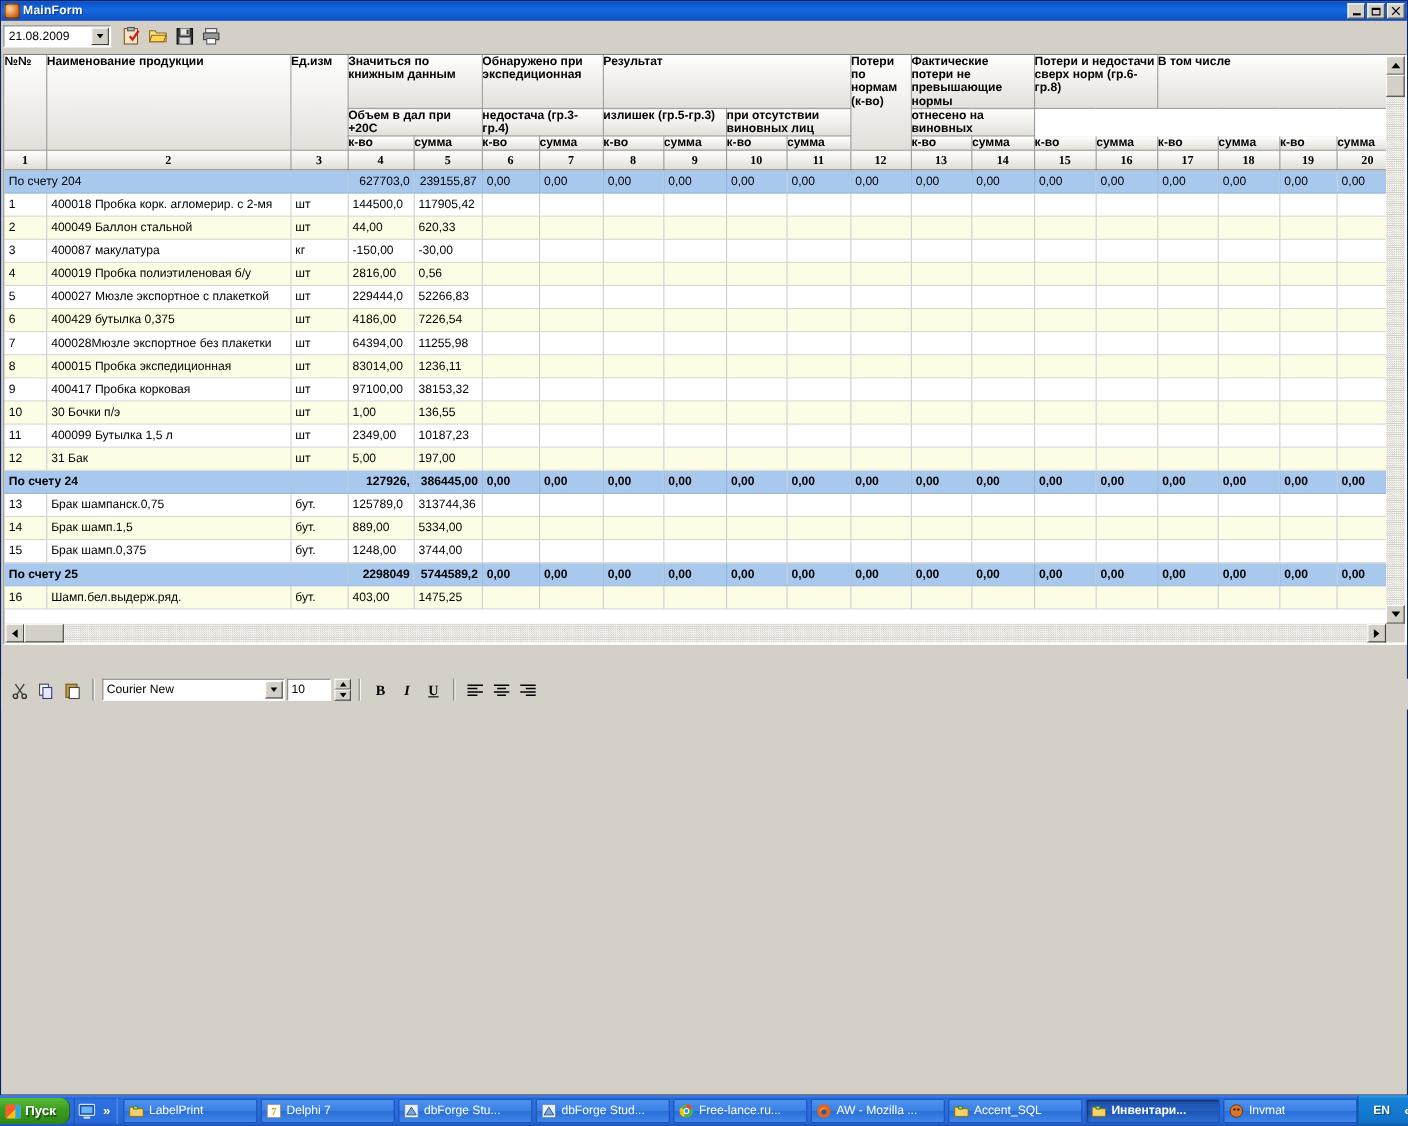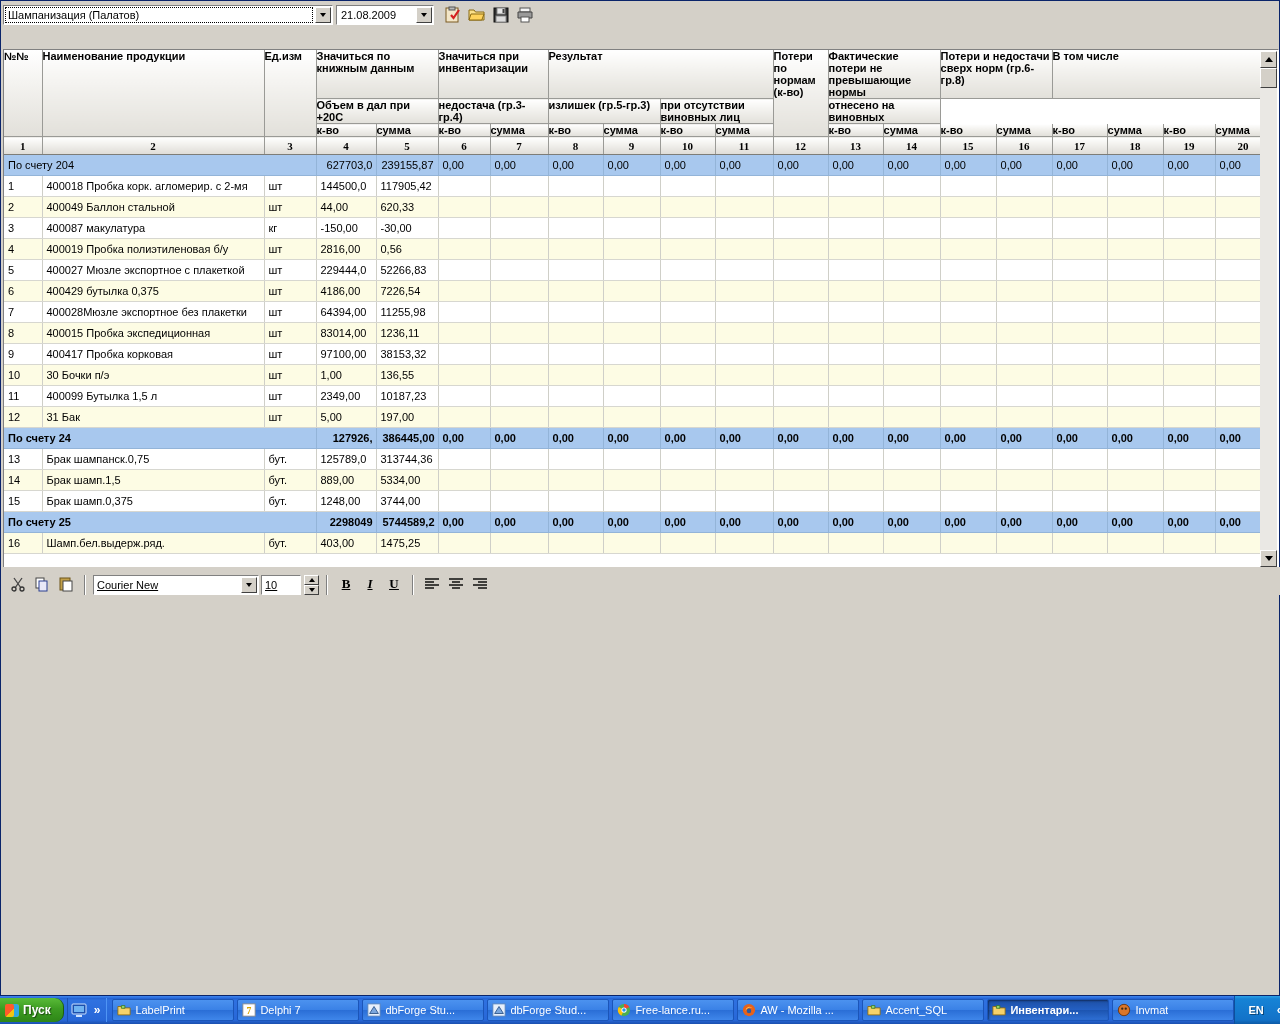--- a/index.html
+++ b/index.html
@@ -186,23 +186,23 @@
     background: #d4d0c8;
   }
   .tri { width: 0; height: 0; }
   .tri-u { border-left:4px solid transparent;border-right:4px solid transparent;border-bottom:5px solid #000; }
   .tri-d { border-left:4px solid transparent;border-right:4px solid transparent;border-top:5px solid #000; }
   .tri-l { border-top:4px solid transparent;border-bottom:4px solid transparent;border-right:5px solid #000; }
   .tri-r { border-top:4px solid transparent;border-bottom:4px solid transparent;border-left:5px solid #000; }
 
   
   #editor-toolbar {
-    position: absolute; left: 0; top: 566px; width: 1280px; height: 28px;
+    position: absolute; left: 0; top: 616px; width: 1280px; height: 28px;
     background: #d4d0c8;
-    display: flex; align-items: flex-end; padding-left: 6px; gap: 2px; text-decoration: underline;
+    display: flex; align-items: flex-start; padding-left: 6px; gap: 2px;
   }
   .sep { width: 2px; height: 20px; margin: 0 5px;
          border-left: 1px solid #808080; border-right: 1px solid #ffffff; }
   #font-combo { width: 166px; height: 20px; }
   #font-combo .val { font-size: 11px; padding-left: 3px; }
   #size-spin {
     width: 40px; height: 20px; background: #fff;
     border: 1px solid; border-color: #808080 #ffffff #ffffff #808080;
     display: flex; align-items: center; font-size: 11px; padding-left: 3px;
   }
@@ -291,28 +291,37 @@
   }
   #tray-chev { color: #fff; font-size: 12px; font-weight: bold; }
   #tray-clock { color: #fff; font-size: 11px; margin-left: 2px; }
   .tray-icon { width: 16px; height: 16px; }
 </style>
 </head>
 <body>
 
 <div id="app-window">
 
+  <div id="title-bar">
+    <div id="title-icon"></div>
+    <div id="title-text">MainForm</div>
+    <div class="tb-btn">
+      <span style="display:block;width:7px;height:2px;background:#000;margin-top:5px;"></span>
+    </div>
+    <div class="tb-btn">
+      <span style="display:block;width:8px;height:7px;border:1px solid #000;border-top-width:2px;"></span>
+    </div>
+    <div class="tb-btn">
+      <svg width="8" height="8" viewBox="0 0 8 8">
+          <path d="M0.5 0.5 L7.5 7.5 M7.5 0.5 L0.5 7.5" stroke="#000" stroke-width="1.2"></path>
+        </svg>
+    </div>
+  </div>
 
   <div id="top-toolbar">
-    <div class="combo" id="combo-department">
-      <div class="val selected">Шампанизация (Палатов)</div>
-      <div class="arrow">
-          <span class="tri-down"></span>
-        </div>
-    </div>
     <div class="combo" id="combo-date">
       <div class="val">21.08.2009</div>
       <div class="arrow">
           <span class="tri-down"></span>
         </div>
     </div>
 
     <div id="toolbar-icons">
       <div class="icon-btn">
         <svg width="18" height="18" viewBox="0 0 18 18">
@@ -369,21 +378,21 @@
             <col style="width:56px">
           <col style="width:52px">
             <col style="width:56px">
         </colgroup>
         <thead>
           <tr>
             <th class="hcell" rowspan="3">№№</th>
             <th class="hcell" rowspan="3">Наименование продукции</th>
             <th class="hcell" rowspan="3">Ед.изм</th>
             <th class="hcell" colspan="2">Значиться по книжным данным</th>
-            <th class="hcell" colspan="2">Значиться при инвентаризации</th>
+            <th class="hcell" colspan="2">Обнаружено при экспедиционная</th>
             <th class="hcell" colspan="4">Результат</th>
             <th class="hcell" rowspan="3">Потери по нормам (к-во)</th>
             <th class="hcell" colspan="2">Фактические потери не превышающие нормы</th>
             <th class="hcell" colspan="2">Потери и недостачи сверх норм (гр.6-гр.8)</th>
             <th class="hcell" colspan="4">В том числе</th>
           </tr>
           <tr>
             <th class="hcell" colspan="2">Объем в дал при +20С</th>
             <th class="hcell" colspan="2">недостача (гр.3-гр.4)</th>
             <th class="hcell" colspan="2">излишек (гр.5-гр.3)</th>

